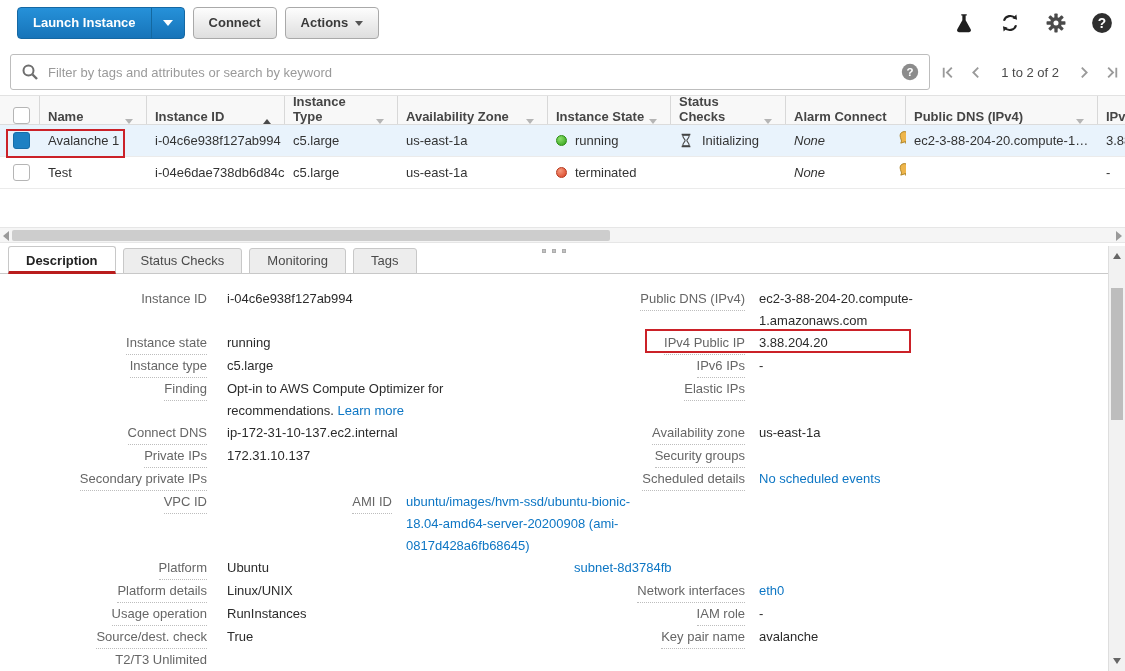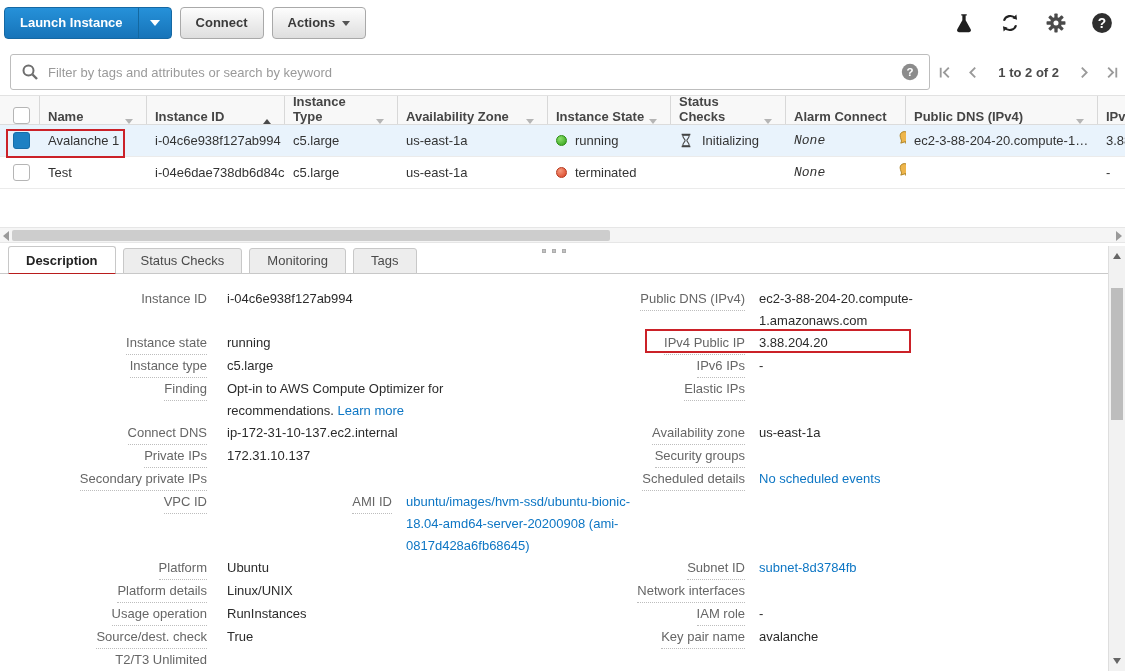--- a/index.html
+++ b/index.html
@@ -1,39 +1,39 @@
 <!DOCTYPE html>
 <html><head>
 <meta charset="utf-8">
 <style>
   * { margin:0; padding:0; box-sizing:border-box; }
   html,body { width:1125px; height:671px; overflow:hidden; background:#fff;
     font-family:"Liberation Sans", sans-serif; font-size:13px; color:#333; position:relative; }
 
   
-  .toolbar { position:absolute; top:0; left:0; right:0; height:46px; display:flex; align-items:center; padding:0 10px 0 4px; background:#fff; }
+  .toolbar { position:absolute; top:0; left:13px; right:0; height:46px; display:flex; align-items:center; padding:0 10px 0 4px; background:#fff; }
   .btn-blue { display:flex; height:32px; border-radius:4px; overflow:hidden;
     background:linear-gradient(#2691d9,#1774b9); border:1px solid #1568a3; color:#fff; font-weight:bold; cursor:pointer; }
   .btn-blue .main { padding:0 15px; line-height:30px; }
   .btn-blue .caret-seg { width:33px; border-left:1px solid #1368a0; display:flex; align-items:center; justify-content:center; }
   .caret-down-white { width:0; height:0; border-left:5px solid transparent; border-right:5px solid transparent; border-top:6px solid #fff; }
   .btn-gray { height:32px; line-height:30px; padding:0 15px; margin-left:8px; border:1px solid #a9a9a9; border-radius:4px;
     background:linear-gradient(#fdfdfd,#dedede); color:#3a3a3a; font-weight:bold; cursor:pointer; display:flex; align-items:center; gap:7px; }
   .btn-gray:first-of-type { margin-left:21px; }
   .caret-down-gray { width:0; height:0; border-left:4px solid transparent; border-right:4px solid transparent; border-top:5px solid #555; }
   .toolbar-icons { margin-left:auto; display:flex; align-items:center; gap:24px; padding-right:2px; }
   .toolbar-icons .ic { width:22px; height:22px; cursor:pointer; }
 
   
   .filterbar { position:absolute; top:52px; left:0; right:0; height:38px; }
   .searchbox { position:absolute; left:10px; top:2px; width:920px; height:36px; border:1px solid #bdbdbd; border-radius:3px; background:#fff; display:flex; align-items:center; padding:0 10px; }
   .searchbox input { border:none; outline:none; flex:1; font-size:13px; margin-left:9px; color:#333; font-family:"Liberation Sans",sans-serif; }
   .searchbox input::placeholder { color:#9a9a9a; }
   .pagination { position:absolute; right:6px; top:2px; height:36px; display:flex; align-items:center; gap:15px; }
-  .pagination .pg-txt { font-weight:bold; color:#4a4a4a; margin:0 4px; }
+  .pagination .pg-txt { font-weight:normal; color:#4a4a4a; margin:0 4px; }
   .pg-ic { cursor:pointer; display:block; }
 
   
   .table { position:absolute; top:95px; left:0; width:1220px; }
   .trow { display:flex; width:1220px; }
   .thead { height:30px; background:#f8f8f8; border-top:1px solid #e2e2e2; border-bottom:1px solid #dcdcdc; }
   .th { display:flex; align-items:flex-end; font-weight:bold; color:#454545; border-right:1px solid #d8d8d8; cursor:pointer; }
   .th:last-child { border-right:none; }
   .td { padding-left:8px; flex-shrink:0; overflow:hidden; }
   .c0{width:40px;} .c1{width:107px;} .c2{width:138px;} .c3{width:113px;} .c4{width:150px;}
@@ -43,39 +43,39 @@
   .tri.up { border-bottom:5px solid #4a4a4a; }
   .datarow { height:32px; align-items:center; border-bottom:1px solid #ebebeb; background:#fff; cursor:pointer; }
   .datarow.sel { background:#e9f3fc; }
   .datarow .td { display:flex; align-items:center; height:32px; white-space:nowrap; }
   .cb { width:17px; height:17px; border:1px solid #b5b5b5; border-radius:3px; background:#fff; margin-left:5px; cursor:pointer; flex-shrink:0; }
   .cb.checked { background:#1d80c3; border-color:#176da8; }
   .dot { width:11px; height:11px; border-radius:50%; margin-right:8px; flex-shrink:0; }
   .dot.green { background:radial-gradient(circle at 35% 30%, #8be06a, #2f9e18); border:1px solid #2a8c12; }
   .dot.red { background:radial-gradient(circle at 35% 30%, #f59a7e, #d93f21); border:1px solid #b5371c; }
   .italic { font-style:italic; }
-  .alarm-cell { justify-content:center;font-family:Liberation Mono, monospace; }
+  .alarm-cell { justify-content:center; }
   .bellwrap { margin-left:auto; margin-right:-9px; }
   .dns-cell span { overflow:hidden; text-overflow:ellipsis; white-space:nowrap; display:block; max-width:176px; }
   .hg { margin-right:9px; }
 
   
   .hscroll { position:absolute; top:227px; left:0; right:0; height:16px; background:#f5f5f5; border-top:1px solid #e6e6e6; border-bottom:1px solid #e6e6e6; }
   .hthumb { position:absolute; left:12px; top:2px; width:598px; height:11px; background:#cdcdcd; border-radius:2px; cursor:pointer; }
   .harrow { position:absolute; top:3px; width:0; height:0; border-top:5px solid transparent; border-bottom:5px solid transparent; cursor:pointer; }
   .harrow.left { left:3px; border-right:6px solid #9a9a9a; }
   .harrow.right { right:3px; border-left:6px solid #9a9a9a; }
   .grip { position:absolute; top:249px; left:542px; display:flex; gap:6px; cursor:row-resize; }
   .grip i { width:4px; height:4px; background:#c2c2c2; border:1px solid #adadad; display:block; }
 
   
   .tabline { position:absolute; top:273px; left:0; right:17px; height:1px; background:#c9c9c9; z-index:1; }
   .tabs { position:absolute; top:246px; left:8px; height:28px; display:flex; align-items:flex-end; gap:7px; z-index:2; }
   .tab { height:26px; line-height:24px; padding:0 17px; border:1px solid #c8c8c8; border-radius:3px 3px 0 0; background:#ededed; color:#4a4a4a; cursor:pointer; }
-  .tab.active { height:28px; line-height:27px; background:#fff; font-weight:bold; color:#222; border-bottom:1px solid #b91c1c; }
+  .tab.active { height:28px; line-height:27px; background:#fff; font-weight:bold; color:#222; border-bottom:3px solid #b91c1c; }
 
   
   .panel { position:absolute; top:274px; left:0; right:17px; bottom:0; background:#fff; overflow:hidden; padding-top:14px; }
   .drow { display:flex; line-height:22px; }
   .dlabel { color:#666; }
   .l1 { width:207px; text-align:right; }
   .v1 { width:353px; padding-left:20px; color:#2b2b2b; }
   .l2 { width:185px; text-align:right; color:#666; }
   .v2 { width:252px; padding-left:14px; color:#2b2b2b; }
   .lbl { display:inline-block; border-bottom:1px dotted #bdbdbd; }
@@ -379,28 +379,28 @@
 
   <div class="drow">
     <div class="dlabel l1"><span class="lbl">VPC ID</span></div>
     <div class="dlabel l2"><span class="lbl">AMI ID</span></div>
     <div class="dval v2"><a class="lnk">ubuntu/images/hvm-ssd/ubuntu-bionic-18.04-amd64-server-20200908 (ami-0817d428a6fb68645)</a></div>
   </div>
 
   <div class="drow">
     <div class="dlabel l1"><span class="lbl">Platform</span></div>
     <div class="dval v1">Ubuntu</div>
-    <div class="dlabel l2"><span class="lbl">Subnet ID</span></div>
     <div class="dval v2"><a class="lnk">subnet-8d3784fb</a></div>
   </div>
 
   <div class="drow">
     <div class="dlabel l1"><span class="lbl">Platform details</span></div>
     <div class="dval v1">Linux/UNIX</div>
     <div class="dlabel l2"><span class="lbl">Network interfaces</span></div>
+    <div class="dval v2"><a class="lnk">eth0</a></div>
   </div>
 
   <div class="drow">
     <div class="dlabel l1"><span class="lbl">Usage operation</span></div>
     <div class="dval v1">RunInstances</div>
     <div class="dlabel l2"><span class="lbl">IAM role</span></div>
     <div class="dval v2">-</div>
   </div>
 
   <div class="drow">

